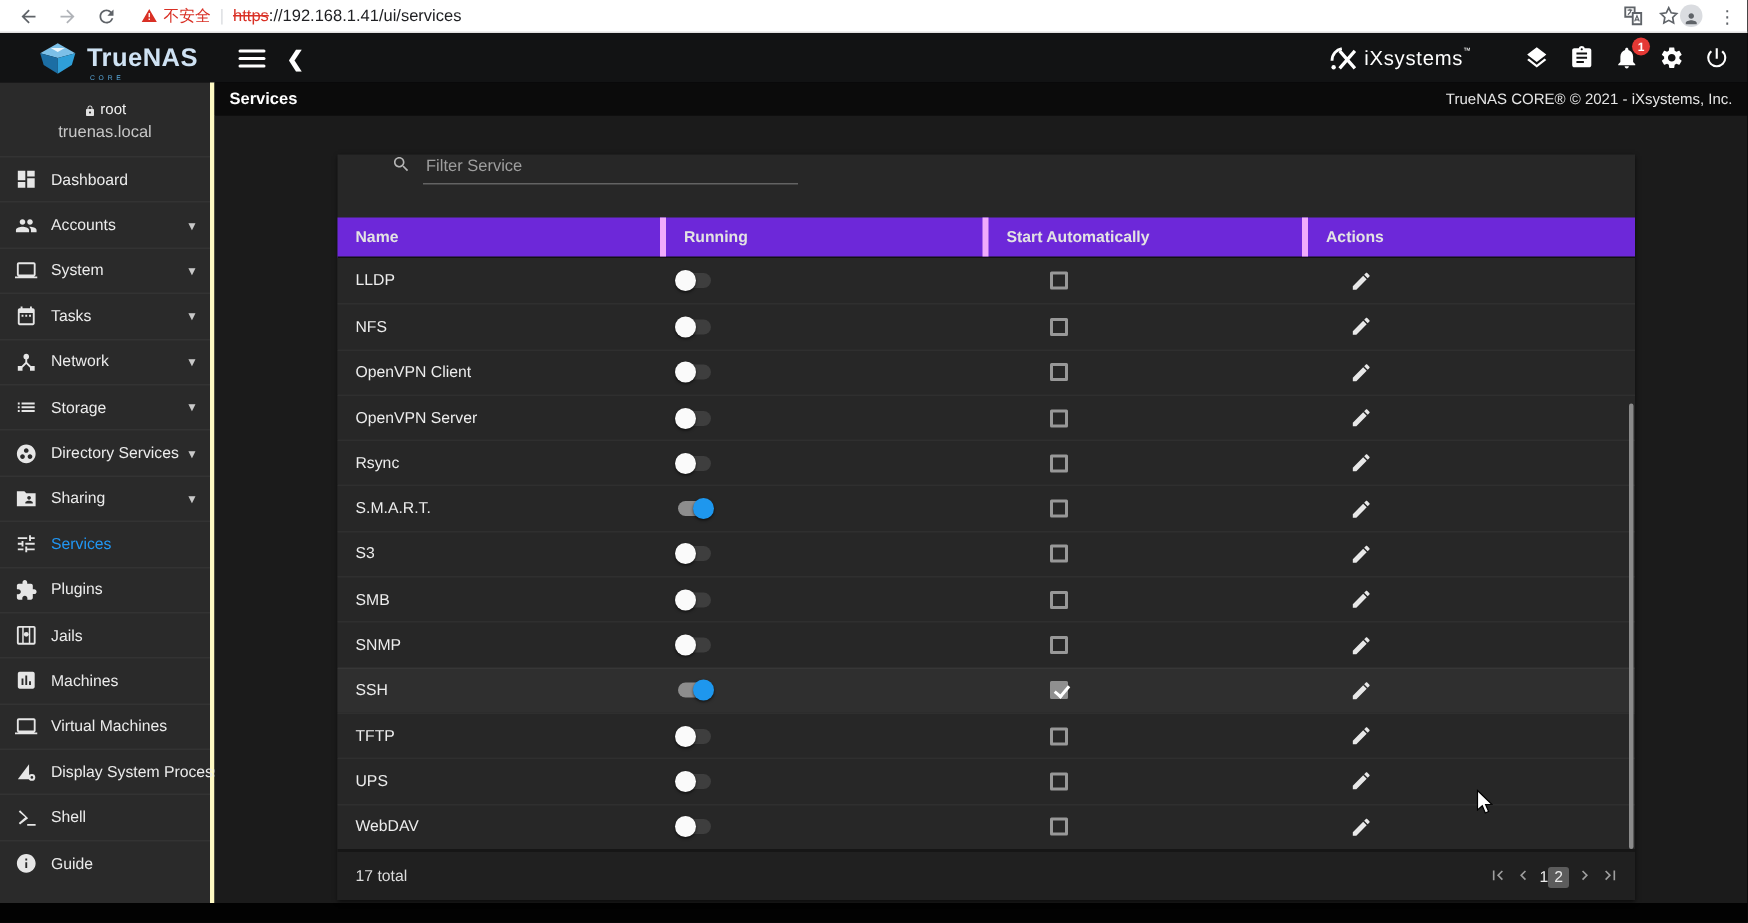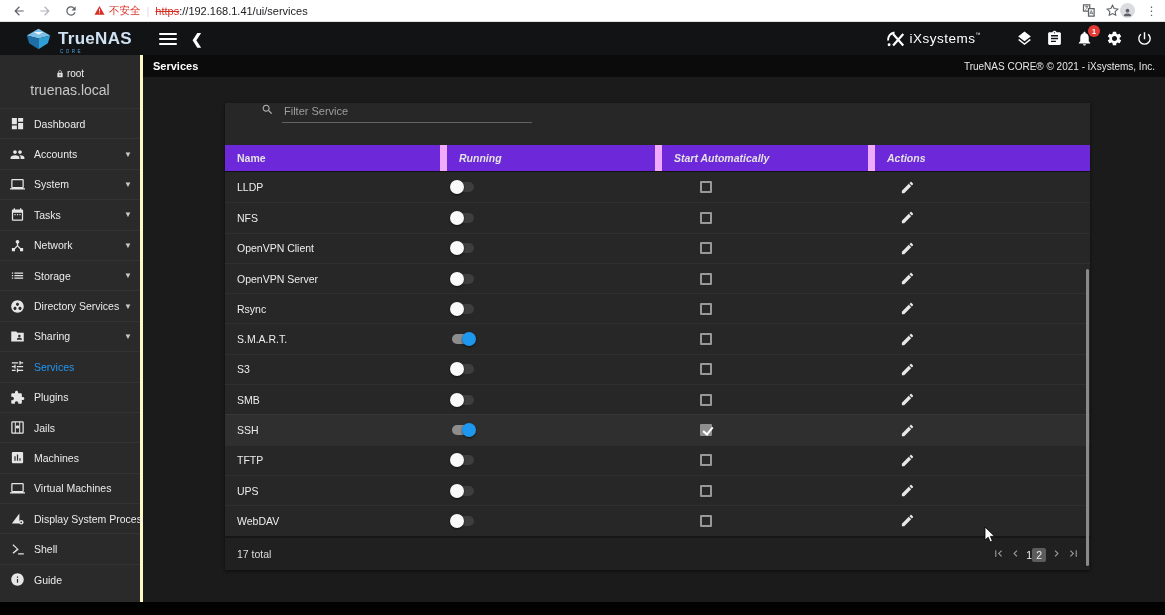--- a/index.html
+++ b/index.html
@@ -50,21 +50,21 @@
     justify-content:center; font-weight:bold; }
 
   
   .workspace { display:flex; height:547px; }
   .sidebar { width:143px; background:#2a2a2a; border-right:3px solid #fef9c3;
     display:flex; flex-direction:column; flex:0 0 auto; }
   .user-block { text-align:center; padding:13px 0 10px; }
   .user-line { color:#f0f0f0; font-size:10px; display:flex; align-items:center; justify-content:center; gap:3px; }
   .lock-ico { width:8px; height:8px; color:#e0e0e0; }
   .lock-ico svg{ width:100%; height:100%; display:block; }
-  .host-line { color:#c7c7c7; font-size:14px; margin-top:3px; }
+  .host-line { color:#c7c7c7; font-size:11px; margin-top:3px; }
   .side-item { height:30.4px; display:flex; align-items:center; padding:0 8px 0 10px;
     border-top:1px solid rgba(255,255,255,0.045); cursor:pointer; }
   .side-ico { width:15px; height:15px; color:#e6e6e6; margin-right:9px; flex:0 0 auto; }
   .side-ico svg { width:100%; height:100%; display:block; }
   .side-label { font-size:10.5px; color:#ebebeb; white-space:nowrap; }
   .side-item.active .side-label { color:#2196f3; }
   .side-caret { margin-left:auto; color:#c9c9c9; font-size:8px; }
 
   .content-col { flex:1 1 auto; display:flex; flex-direction:column; min-width:0; }
   .title-bar { height:22px; background:#0b0b0b; display:flex; align-items:center; padding:0 10px; }
@@ -79,21 +79,21 @@
   .search-ico { width:13px; height:13px; color:#b5b5b5; margin-right:8px; }
   .search-ico svg { width:100%; height:100%; display:block; }
   .filter-input { width:250px; background:transparent; border:none; border-bottom:1px solid #636363;
     color:#cccccc; font-size:11px; padding:2px 2px 5px; outline:none;
     font-family:"Liberation Sans", sans-serif; }
   .filter-input::placeholder { color:#9e9e9e; }
 
   .thead { height:27px; display:flex; background:#6d28d9; border-bottom:1px solid #111; }
   .th { display:flex; align-items:center; padding-left:12px; color:#e3e3e3;
     font-size:10.5px; font-weight:bold; }
-  .th + .th { border-left:7px solid #f0abfc;font-style:italic; }
+  .th + .th { border-left:4px solid #f0abfc; }
   .col-name { width:215px; } .col-run { width:215px; } .col-auto { width:213px; } .col-act { flex:1; }
 
   .tbody { position:relative; }
   .trow { height:30.3px; display:flex; align-items:center; background:#272727;
     border-top:1px solid rgba(255,255,255,0.04); }
   .trow:first-child { border-top:none; }
   .trow.hover { background:#2f2f2f; }
   .td { display:flex; align-items:center; padding-left:12px;text-align:right; }
   .svc-name { color:#ededed; font-size:10.5px; }
 
@@ -553,20 +553,40 @@
                 <button class="edit-btn">
                   <svg viewBox="0 0 24 24" fill="currentColor">
                     <path d="M3 17.25V21h3.75L17.81 9.94l-3.75-3.75L3 17.25zM20.71 7.04c.39-.39.39-1.02 0-1.41l-2.34-2.34c-.39-.39-1.02-.39-1.41 0l-1.83 1.83 3.75 3.75 1.83-1.83z"></path>
                   </svg>
                 </button>
               </div>
             </div>
             <div class="trow">
               <div class="td col-name">
                 <span class="svc-name">SMB</span>
+              </div>
+              <div class="td col-run">
+                <div class="toggle">
+                  <div class="knob"></div>
+                </div>
+              </div>
+              <div class="td col-auto">
+                <div class="cb"></div>
+              </div>
+              <div class="td col-act">
+                <button class="edit-btn">
+                  <svg viewBox="0 0 24 24" fill="currentColor">
+                    <path d="M3 17.25V21h3.75L17.81 9.94l-3.75-3.75L3 17.25zM20.71 7.04c.39-.39.39-1.02 0-1.41l-2.34-2.34c-.39-.39-1.02-.39-1.41 0l-1.83 1.83 3.75 3.75 1.83-1.83z"></path>
+                  </svg>
+                </button>
+              </div>
+            </div>
+            <div class="trow">
+              <div class="td col-name">
+                <span class="svc-name">SNMP</span>
               </div>
               <div class="td col-run">
                 <div class="toggle">
                   <div class="knob"></div>
                 </div>
               </div>
               <div class="td col-auto">
                 <div class="cb"></div>
               </div>
               <div class="td col-act">

